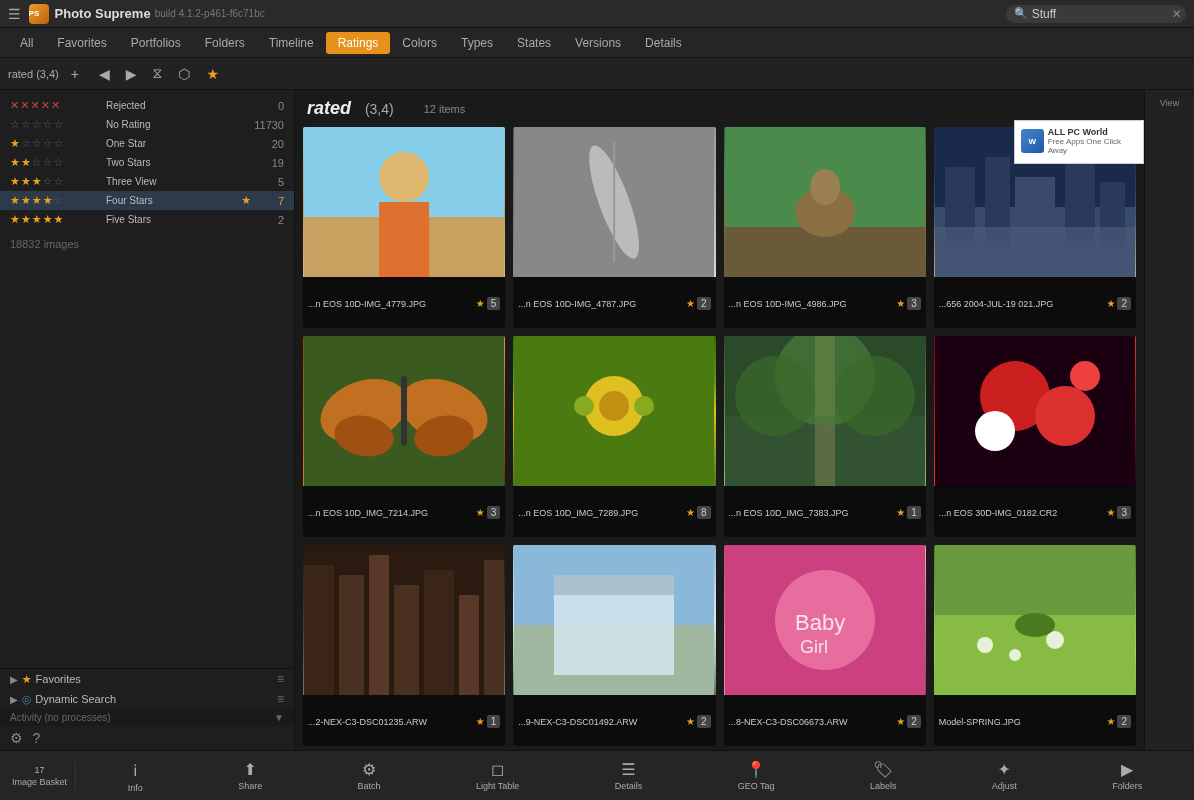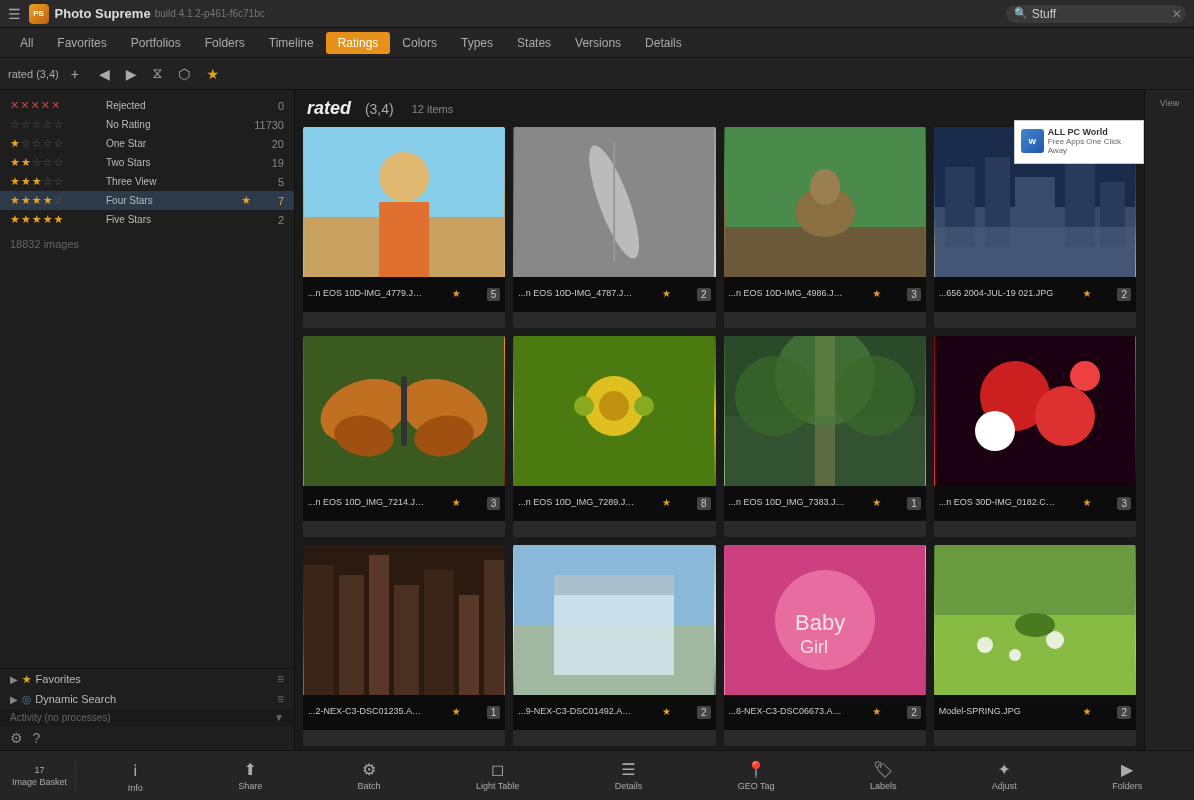--- a/index.html
+++ b/index.html
@@ -1,21 +1,21 @@
 <!DOCTYPE html>
 <html><head>
   <meta charset="utf-8">
   <style>
     * { margin: 0; padding: 0; box-sizing: border-box; }
     body { width: 1194px; height: 800px; background: #1a1a1a; color: #ccc; font-family: 'Helvetica Neue', Arial, sans-serif; font-size: 12px; overflow: hidden; display: flex; flex-direction: column; }
 
     
     .top-bar { height: 28px; background: #2a2a2a; display: flex; align-items: center; padding: 0 8px; border-bottom: 1px solid #111; flex-shrink: 0; }
     .hamburger { color: #aaa; font-size: 14px; margin-right: 8px; cursor: pointer; }
-    .app-logo { width: 20px; height: 20px; background: linear-gradient(135deg, #e8a020, #c06010); border-radius: 4px; margin-right: 6px; display: flex; align-items: center; justify-content: center; font-size: 10px; color: white; font-weight: bold; }
+    .app-logo { width: 20px; height: 20px; background: linear-gradient(135deg, #e8a020, #c06010); border-radius: 4px; margin-right: 6px; display: flex; align-items: center; font-size: 10px; color: white; font-weight: bold; }
     .app-name { font-size: 13px; font-weight: bold; color: #ddd; margin-right: 4px; }
     .app-subtitle { font-size: 10px; color: #777; flex: 1; }
     .search-box { display: flex; align-items: center; background: #3a3a3a; border-radius: 12px; padding: 2px 8px; width: 180px; }
     .search-box input { background: transparent; border: none; outline: none; color: #ccc; font-size: 12px; width: 140px; }
     .search-clear { color: #888; cursor: pointer; font-size: 12px; }
 
     
     .nav-tabs { height: 30px; background: #252525; display: flex; align-items: center; padding: 0 8px; border-bottom: 1px solid #111; flex-shrink: 0; }
     .nav-tab { padding: 4px 12px; font-size: 12px; color: #aaa; cursor: pointer; border-radius: 3px; text-align: center; }
     .nav-tab.active { color: #fff; background: #e8911a; }
@@ -47,27 +47,27 @@
     .section-menu { color: #666; font-size: 12px; }
     .activity-bar { display: flex; align-items: center; padding: 3px 10px; background: #1a1a1a; }
     .activity-text { font-size: 10px; color: #666; flex: 1; }
     .activity-btn { color: #666; font-size: 10px; cursor: pointer; }
 
     
     .content-area { flex: 1; display: flex; flex-direction: column; overflow: hidden; background: #1a1a1a; }
     .content-header { padding: 8px 12px 4px; display: flex; align-items: center; gap: 10px; }
     .rated-label { font-size: 18px; font-weight: bold; color: #eee; font-style: italic; }
     .count-badge { font-size: 14px; color: #aaa; }
-    .items-label { font-size: 11px; color: #888; margin-left: 8px; }
+    .items-label { font-size: 11px; color: #888; margin-left: 20px; }
     .content-grid { flex: 1; overflow-y: auto; padding: 4px 8px; display: grid; grid-template-columns: repeat(4, 1fr); gap: 8px; }
 
     
     .photo-card { position: relative; cursor: pointer; border-radius: 2px; overflow: hidden; background: #2a2a2a; }
     .photo-placeholder { width: 100%; height: 150px; background: #333; display: flex; align-items: center; justify-content: center; overflow: hidden; }
-    .photo-footer { display: flex; padding: 11px 5px; background: rgba(0,0,0,0.7); gap: 24px; }
+    .photo-footer { display: flex; align-items: center; padding: 20px 5px; background: rgba(0,0,0,0.7); }
     .photo-name { font-size: 9px; color: #ccc; flex: 1; overflow: hidden; text-overflow: ellipsis; white-space: nowrap; }
     .photo-star { color: #e8a020; font-size: 10px; margin: 0 2px; }
     .photo-rating { font-size: 10px; color: #ccc; background: #444; padding: 1px 4px; border-radius: 2px; }
 
     
     .ad-banner { position: absolute; top: 30px; right: 0; width: 130px; background: #fff; border: 1px solid #ccc; padding: 6px; z-index: 10; }
 
     
     .right-panel { width: 50px; background: #222; border-left: 1px solid #111; display: flex; flex-direction: column; align-items: center; padding: 8px 0; gap: 4px; flex-shrink: 0; }
     .view-label { font-size: 9px; color: #888; writing-mode: horizontal-tb; }

